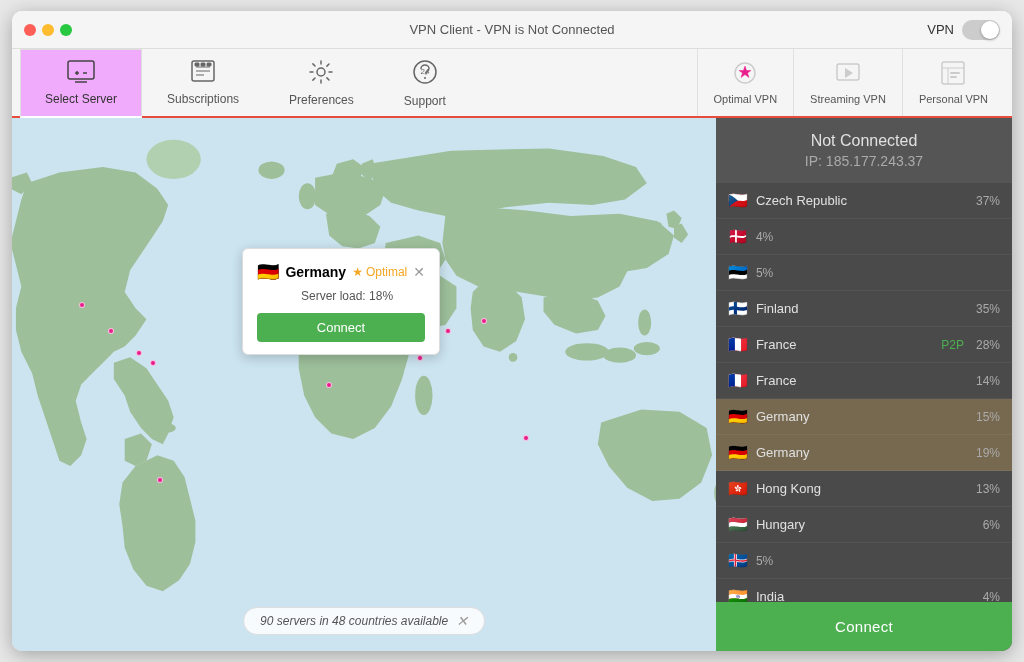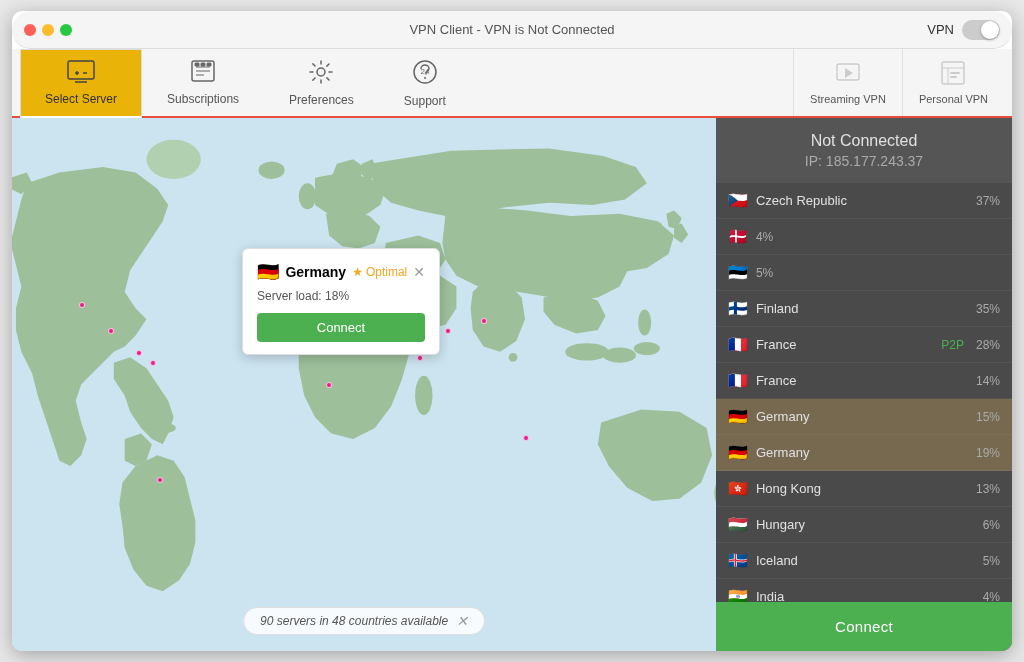--- a/index.html
+++ b/index.html
@@ -26,21 +26,20 @@
     
     .titlebar {
       background: #f5f5f5;
       height: 38px;
       display: flex;
       align-items: center;
       padding: 0 12px;
       border-bottom: 1px solid #ddd;
       flex-shrink: 0;
       position: relative;
-      border-radius: 19px;
     }
     .traffic-lights {
       display: flex;
       gap: 6px;
       align-items: center;
     }
     .tl { width: 12px; height: 12px; border-radius: 50%; }
     .tl-red { background: #ff5f57; }
     .tl-yellow { background: #febc2e; }
     .tl-green { background: #28c840; }
@@ -96,21 +95,21 @@
       padding: 8px 24px;
       cursor: pointer;
       border: 1px solid transparent;
       border-bottom: none;
       font-size: 12px;
       color: #555;
       gap: 4px;
       min-width: 90px;
     }
     .nav-tab.active {
-      background: #eab308;
+      background: #f0abfc;
       border-color: #ddd;
       border-bottom: 2px solid #fff;
       margin-bottom: -2px;
       color: #333;
     }
     .tab-icon {
       font-size: 22px;
       line-height: 1;
     }
     .nav-right-tabs {
@@ -199,21 +198,21 @@
     }
     .popup-flag { font-size: 18px; }
     .popup-country { font-weight: bold; font-size: 14px; }
     .popup-optimal { color: #f5a623; font-size: 12px; display: flex; align-items: center; gap: 3px; }
     .popup-close {
       margin-left: auto;
       cursor: pointer;
       color: #999;
       font-size: 14px;
     }
-    .popup-load { font-size: 12px; color: #555; margin-bottom: 10px; }
+    .popup-load { font-size: 12px; color: #555; margin-bottom: 10px; margin-left: 44px; }
     .popup-connect-btn {
       background: #4caf50;
       color: white;
       border: none;
       border-radius: 4px;
       padding: 7px 0;
       width: 100%;
       font-size: 13px;
       cursor: pointer;
       font-weight: 500;
@@ -359,20 +358,29 @@
         <svg width="28" height="28" viewBox="0 0 28 28" fill="none">
           <circle cx="14" cy="14" r="11" stroke="#666" stroke-width="1.5" fill="none"></circle>
           <path d="M10 10.5C10 8.5 11.8 7 14 7s4 1.5 4 3.5c0 2-2 3-3 4v1.5" stroke="#666" stroke-width="1.5" stroke-linecap="round"></path>
           <circle cx="14" cy="20" r="1" fill="#666"></circle>
           <text x="14" y="16" text-anchor="middle" font-size="8" fill="#666">24</text>
         </svg>
       </span>
       <span>Support</span>
     </div>
     <div class="nav-right-tabs">
+      <div class="nav-right-tab">
+        <span class="tab-icon">
+          <svg width="26" height="26" viewBox="0 0 26 26" fill="none">
+            <circle cx="13" cy="13" r="10" stroke="#ccc" stroke-width="1.5" fill="none"></circle>
+            <path d="M13 6l1.5 4.5h4.5l-3.5 2.5 1.5 4.5-4-3-4 3 1.5-4.5-3.5-2.5h4.5z" fill="#e91e8c" stroke="#e91e8c" stroke-width="0.5"></path>
+          </svg>
+        </span>
+        <span>Optimal VPN</span>
+      </div>
       <div class="nav-right-tab">
         <span class="tab-icon">
           <svg width="26" height="26" viewBox="0 0 26 26" fill="none">
             <rect x="2" y="4" width="22" height="16" rx="2" stroke="#ccc" stroke-width="1.5" fill="none"></rect>
             <polygon points="10,8 18,13 10,18" fill="#ccc"></polygon>
           </svg>
         </span>
         <span>Streaming VPN</span>
       </div>
       <div class="nav-right-tab">
@@ -560,21 +568,20 @@
     <span class="server-load">13%</span>
   </div>
           <div class="server-item">
     <span class="server-flag">🇭🇺</span>
     <span class="server-name">Hungary</span>
 
     <span class="server-load">6%</span>
   </div>
           <div class="server-item">
     <span class="server-flag">🇮🇸</span>
-    <span class="server-name">Iceland</span>
 
     <span class="server-load">5%</span>
   </div>
           <div class="server-item">
     <span class="server-flag">🇮🇳</span>
     <span class="server-name">India</span>
 
     <span class="server-load">4%</span>
   </div>
         </div>

